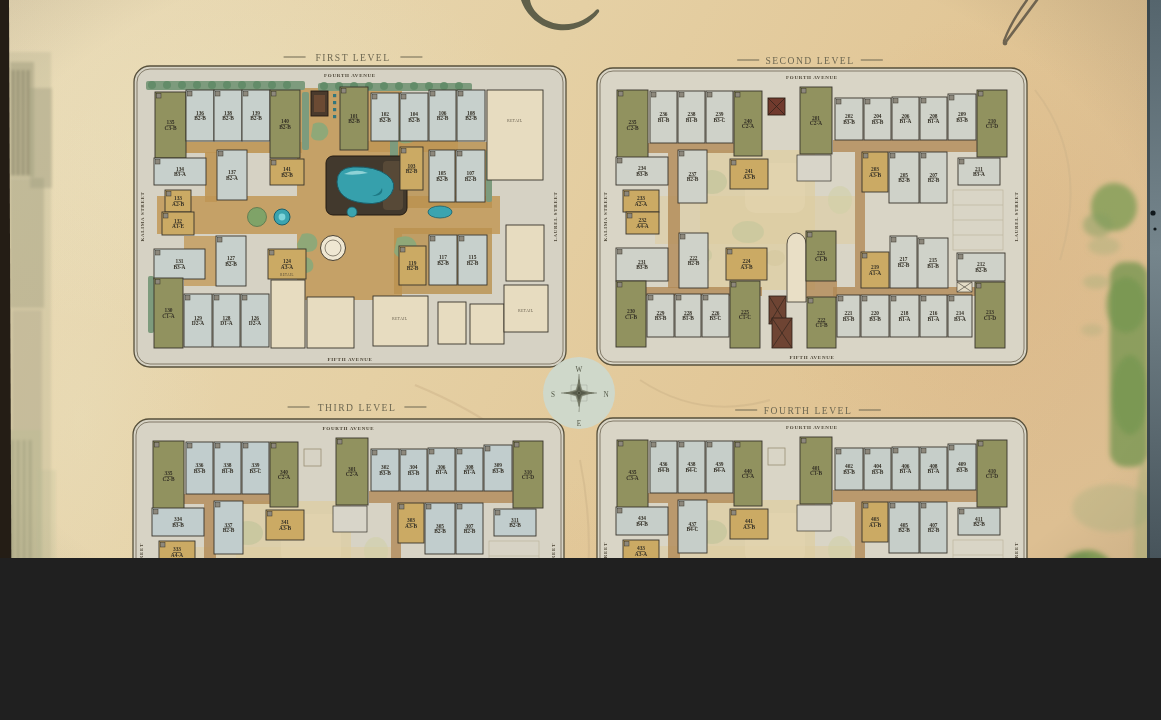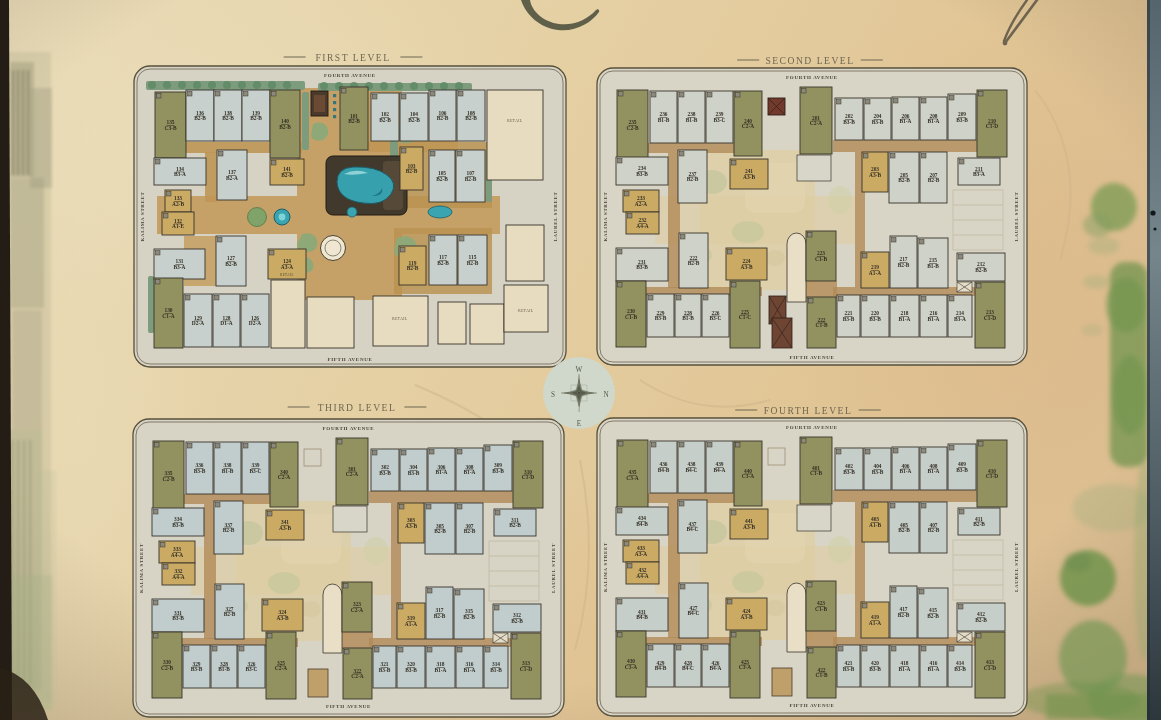--- a/index.html
+++ b/index.html
@@ -1,17 +1,17 @@
 <!DOCTYPE html>
 <html><head>
 <meta charset="utf-8">
 <title>Site Plan</title>
 <style>
 html,body{margin:0;padding:0;background:#202020;}
-#page{width:1161px;height:720px;position:relative;overflow:hidden;
+#page{width:1161px;height:558px;position:relative;overflow:hidden;
 font-family:"Liberation Serif",serif;}
 </style>
 </head>
 <body>
 <div id="page">
 <svg width="1161" height="720" viewBox="0 0 1161 720" xmlns="http://www.w3.org/2000/svg">
 <defs>
 <linearGradient id="pg" x1="0" y1="0" x2="1" y2="0.35">
           <stop offset="0" stop-color="#e9dab6"></stop>
           <stop offset="0.45" stop-color="#e5d0a4"></stop>

